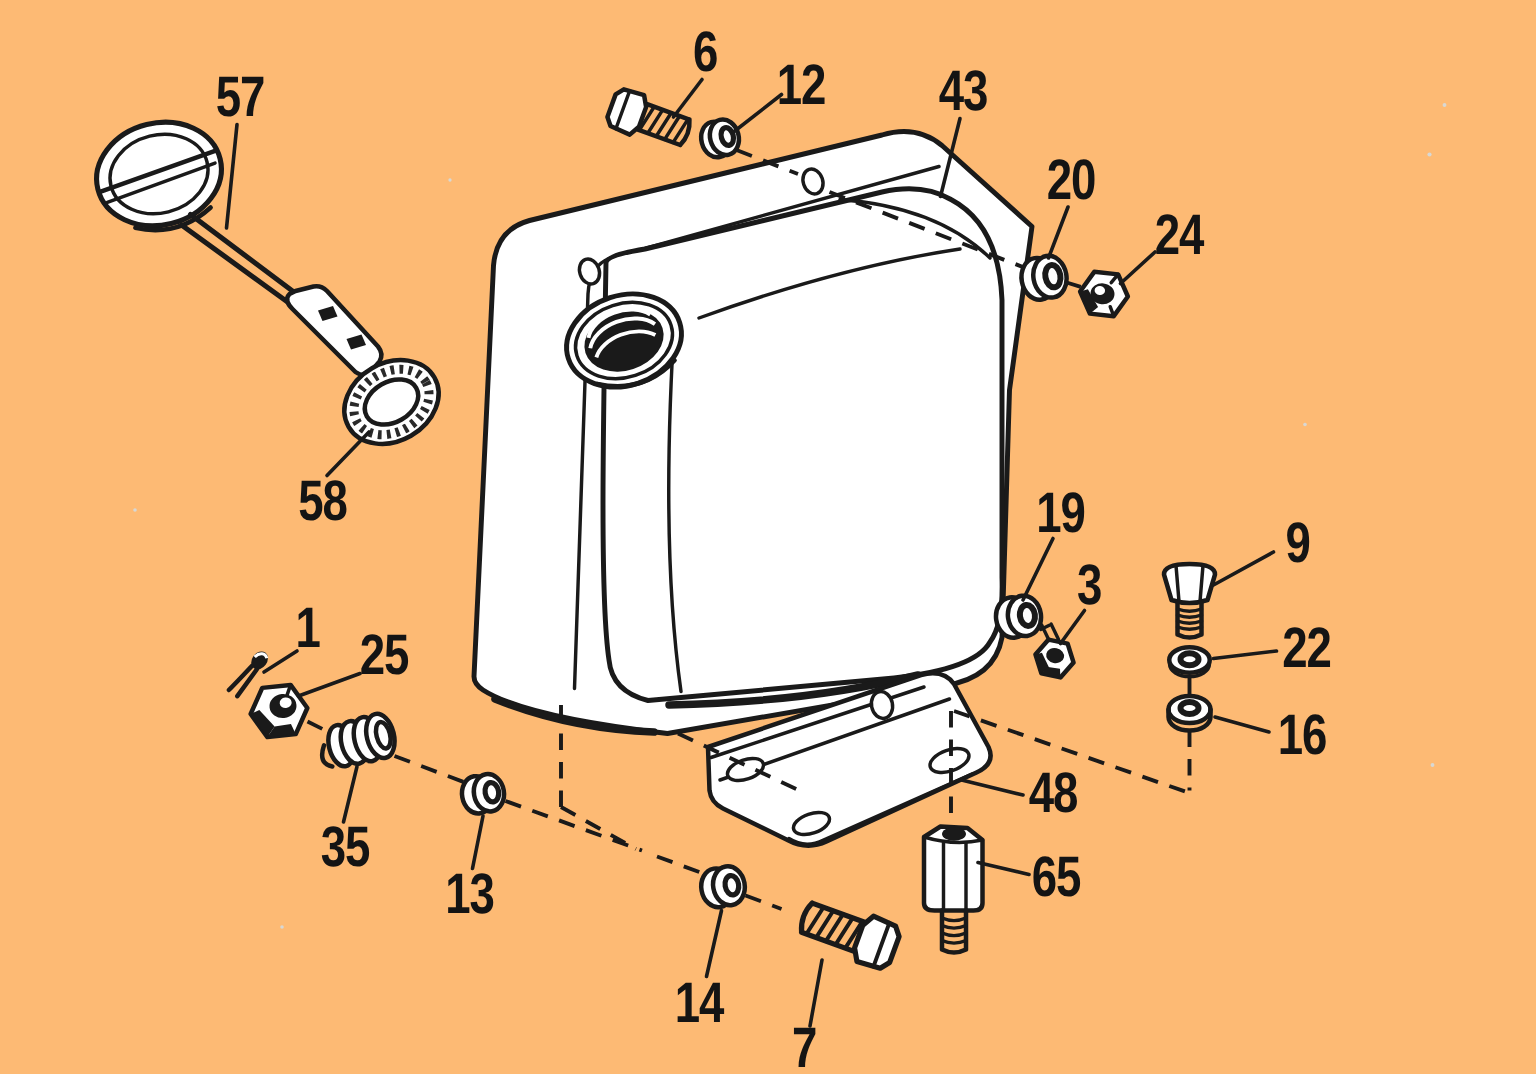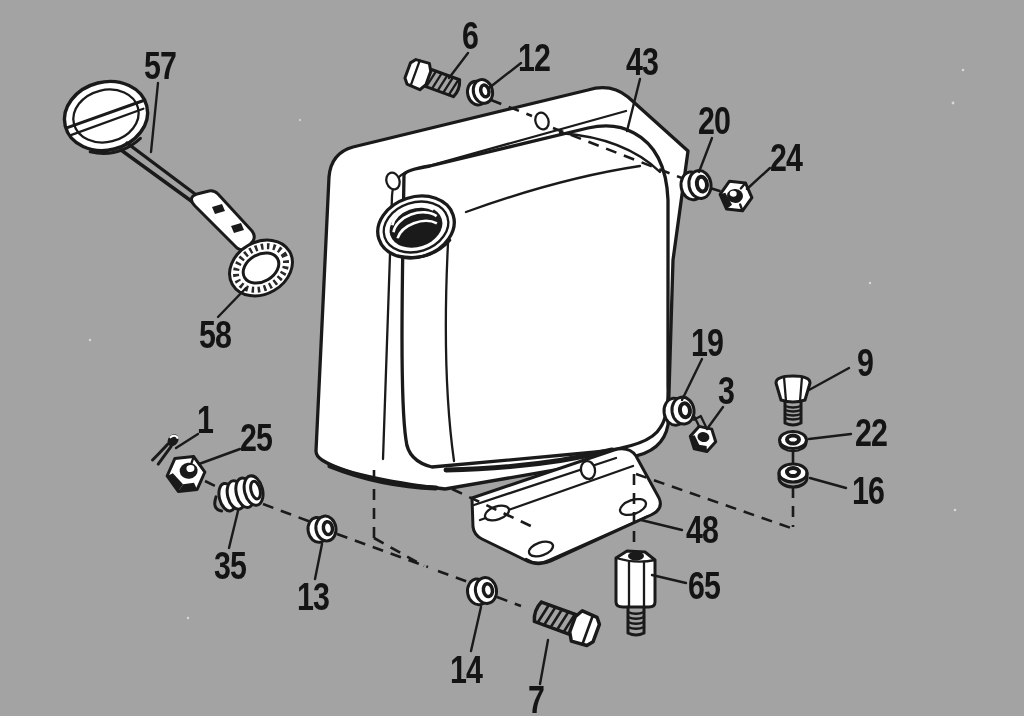--- a/index.html
+++ b/index.html
@@ -1,16 +1,16 @@
 <!DOCTYPE html>
 <html><head>
 <meta charset="utf-8">
 <style>
   html,body{margin:0;padding:0;background:#ffffff;}
-  .stage{position:relative;width:1024px;height:716px;background:#a3a3a3;overflow:hidden;}
+  .stage{position:relative;width:1024px;height:716px;background:#fdba74;overflow:hidden;}
   .stage svg{position:absolute;left:0;top:0;}
   .ln{fill:none;stroke:#1a1a1a;stroke-width:3;stroke-linecap:round;stroke-linejoin:round;}
   .fw{fill:#ffffff;stroke:#1a1a1a;stroke-width:3;stroke-linejoin:round;}
   .thin{stroke-width:2.3;}
   .thick{stroke-width:5;}
   .ink{fill:#1a1a1a;stroke:none;}
   .dash{fill:none;stroke:#1a1a1a;stroke-width:2.6;stroke-dasharray:11 8;stroke-linecap:butt;}
   .leader{stroke:#1a1a1a;stroke-width:2.4;stroke-linecap:round;}
   .callout{
     position:absolute;

